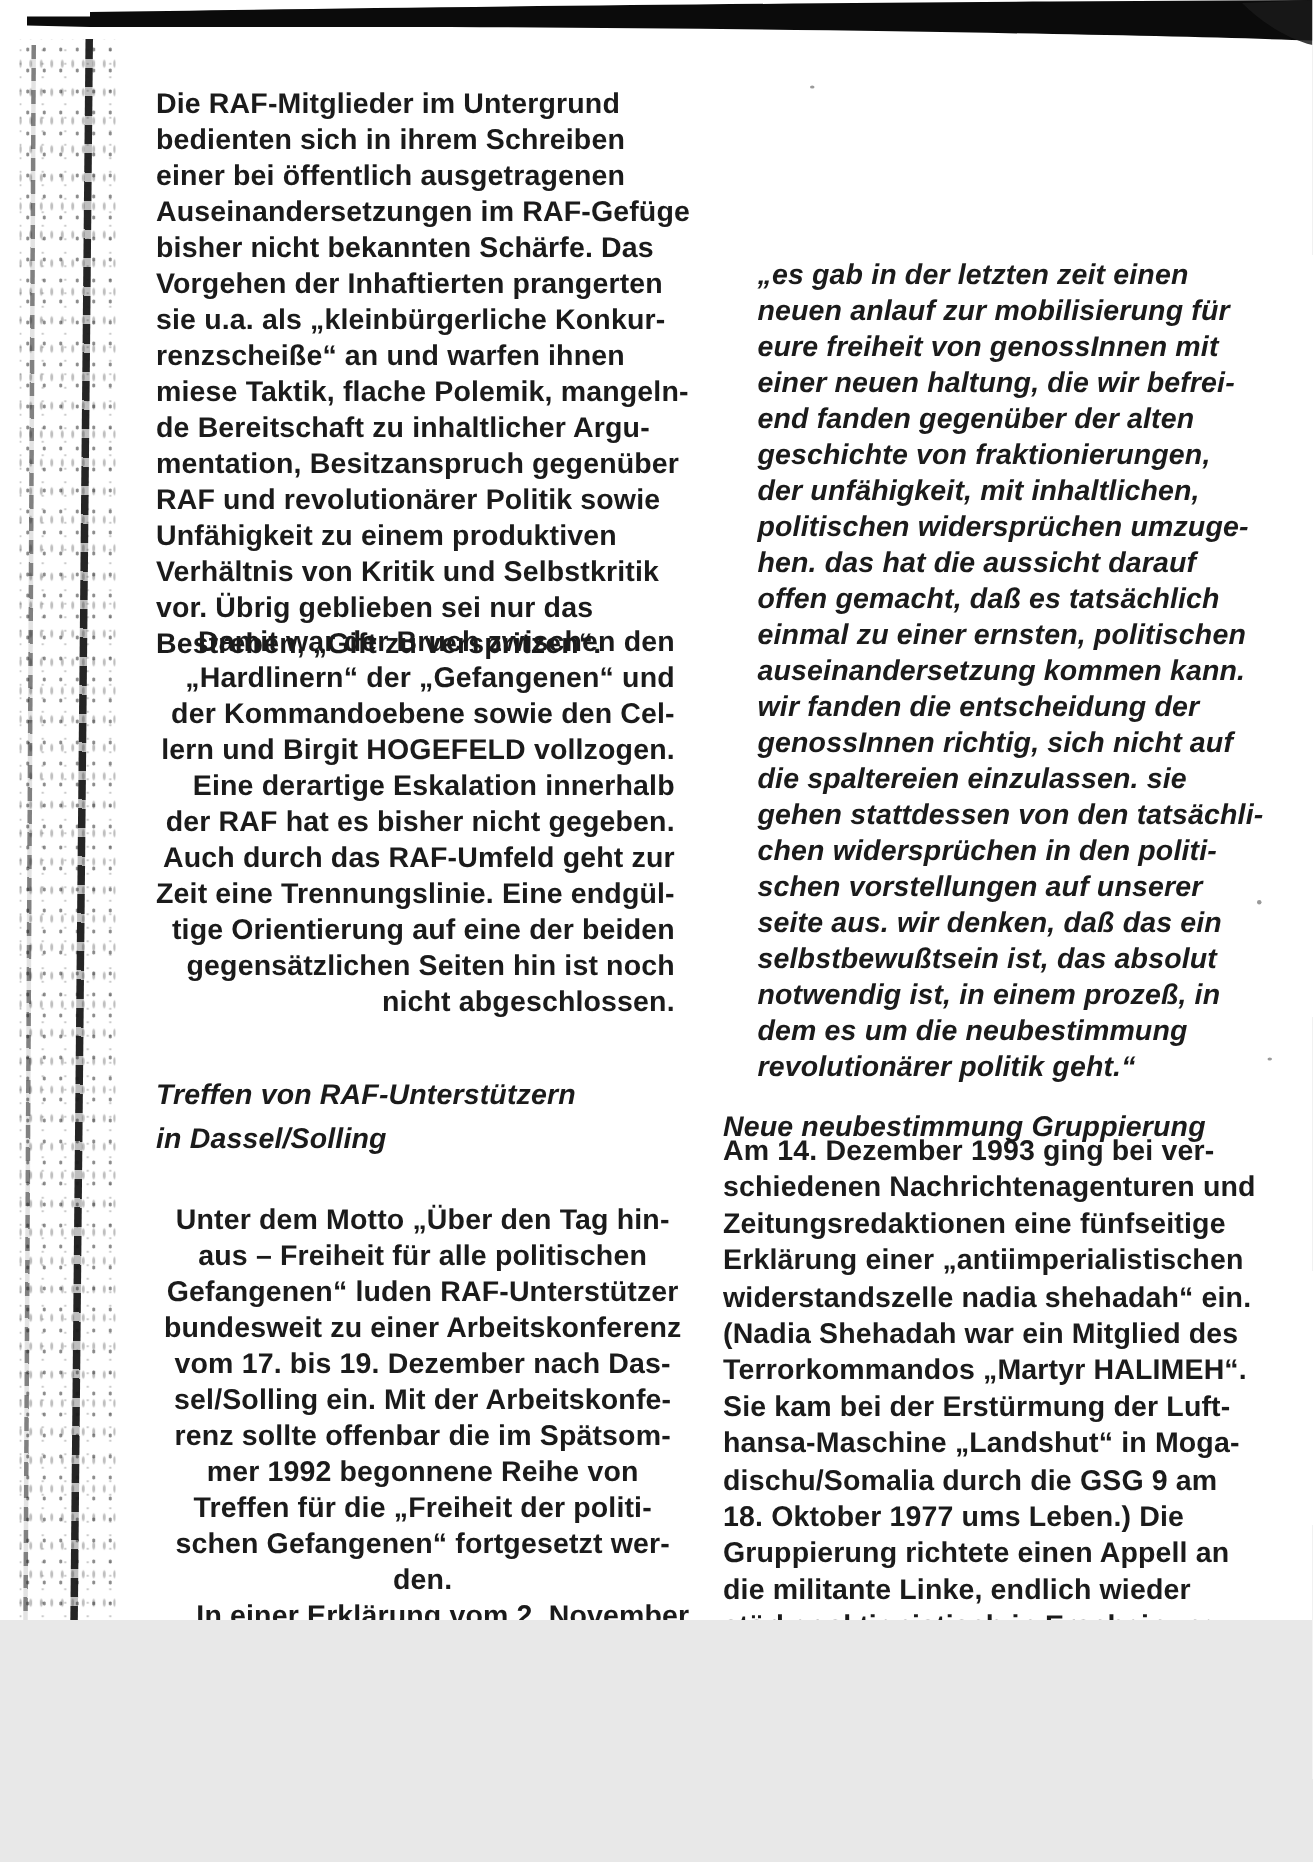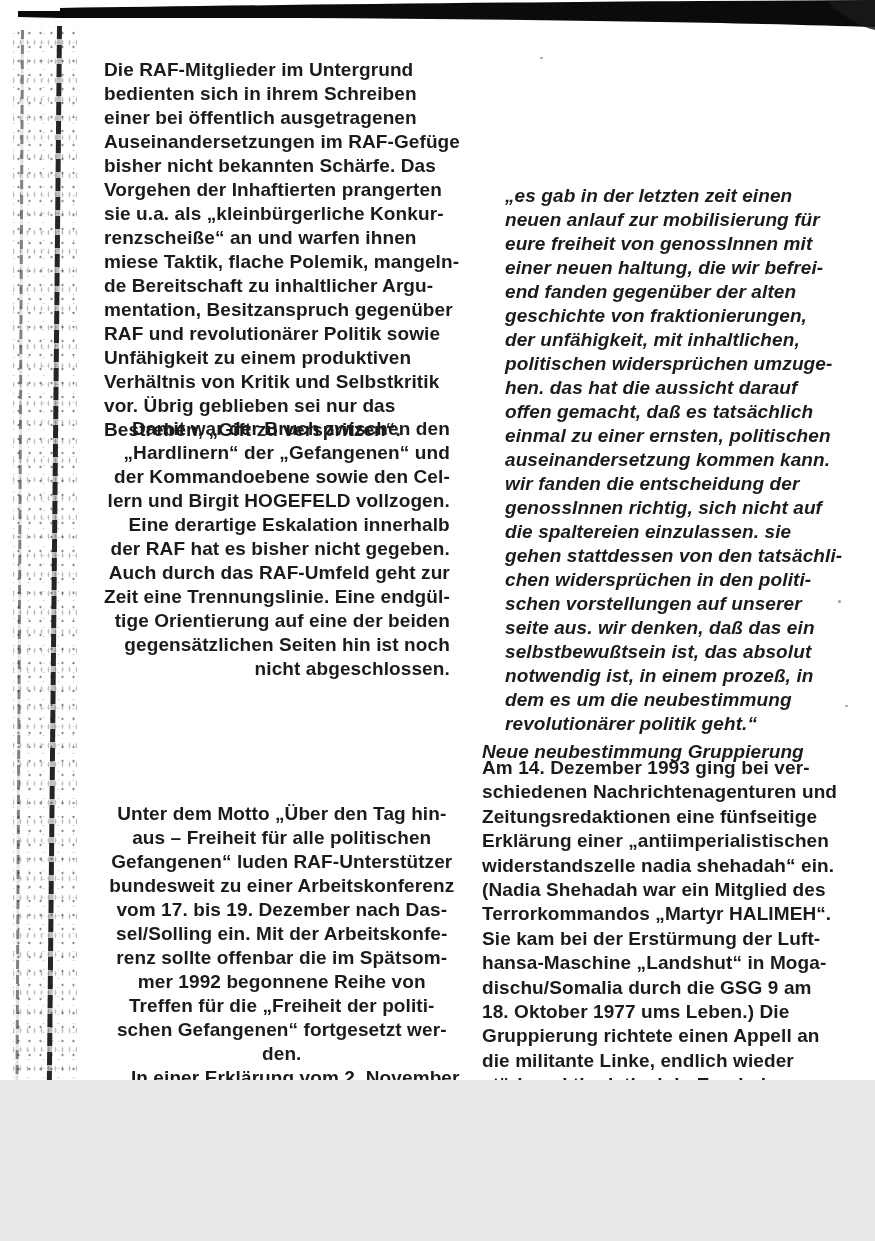--- a/index.html
+++ b/index.html
@@ -50,21 +50,21 @@
     line-height:24px;
     letter-spacing:0.1px;
   }
   .italic { font-style:italic; }
   .lcol  { left:104px; }
   .rcol  { left:482px; }
   .p1    { top:58px; }
   .p2    { top:417px;text-align:right; }
   .lhead { top:716px; line-height:29px; }
   .p3    { top:802px;text-align:center; }
-  .quote { left:505px; top:184px; }
+  .quote { left:505px; top:172px; }
   .rhead { top:740px; }
   .rp1   { top:756px; line-height:24.4px; }
   .pagenum { top:1193px; font-size:20px; }
 </style>
 </head>
 <body>
 
 <div class="page">
 
   <svg class="top-edge" viewBox="0 0 875 42" xmlns="http://www.w3.org/2000/svg" aria-hidden="true">
@@ -99,20 +99,22 @@
 „Hardlinern“ der „Gefangenen“ und
 der Kommandoebene sowie den Cel-
 lern und Birgit HOGEFELD vollzogen.
 Eine derartige Eskalation innerhalb
 der RAF hat es bisher nicht gegeben.
 Auch durch das RAF-Umfeld geht zur
 Zeit eine Trennungslinie. Eine endgül-
 tige Orientierung auf eine der beiden
 gegensätzlichen Seiten hin ist noch
 nicht abgeschlossen.</div>
+  <div class="tblock lcol lhead italic">Treffen von RAF-Unterstützern
+in Dassel/Solling</div>
   <div class="tblock lcol p3">Unter dem Motto „Über den Tag hin-
 aus – Freiheit für alle politischen
 Gefangenen“ luden RAF-Unterstützer
 bundesweit zu einer Arbeitskonferenz
 vom 17. bis 19. Dezember nach Das-
 sel/Solling ein. Mit der Arbeitskonfe-
 renz sollte offenbar die im Spätsom-
 mer 1992 begonnene Reihe von
 Treffen für die „Freiheit der politi-
 schen Gefangenen“ fortgesetzt wer-

